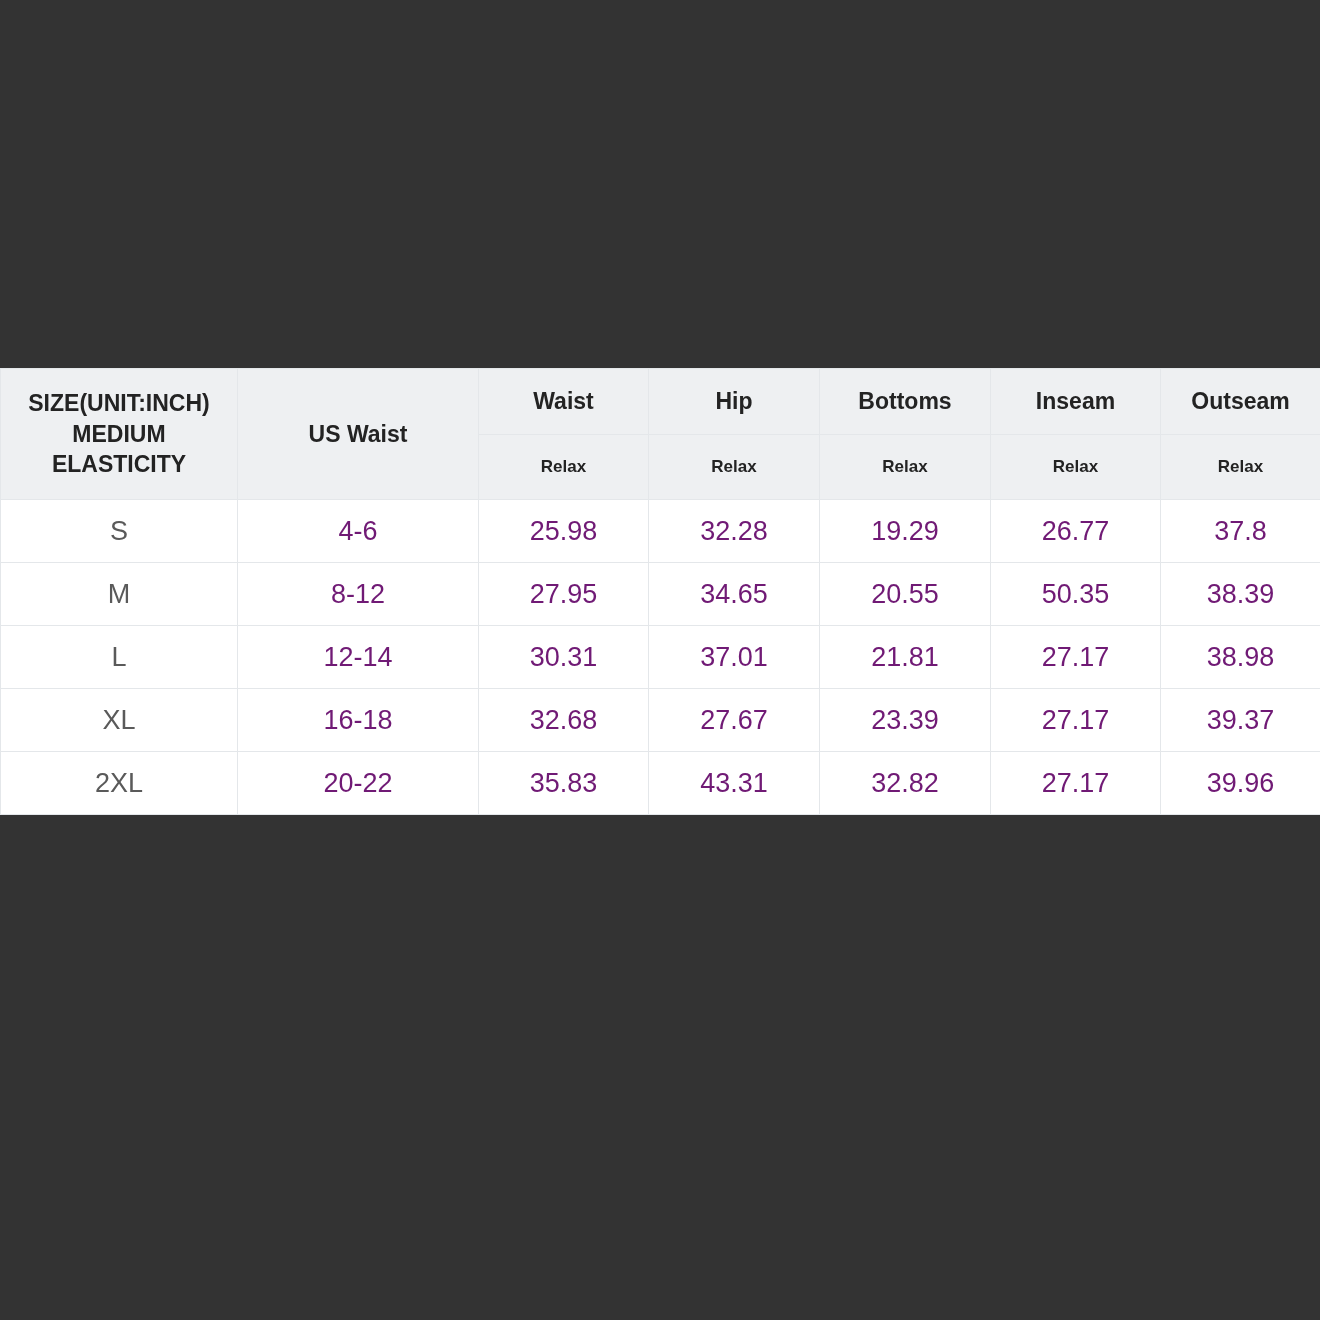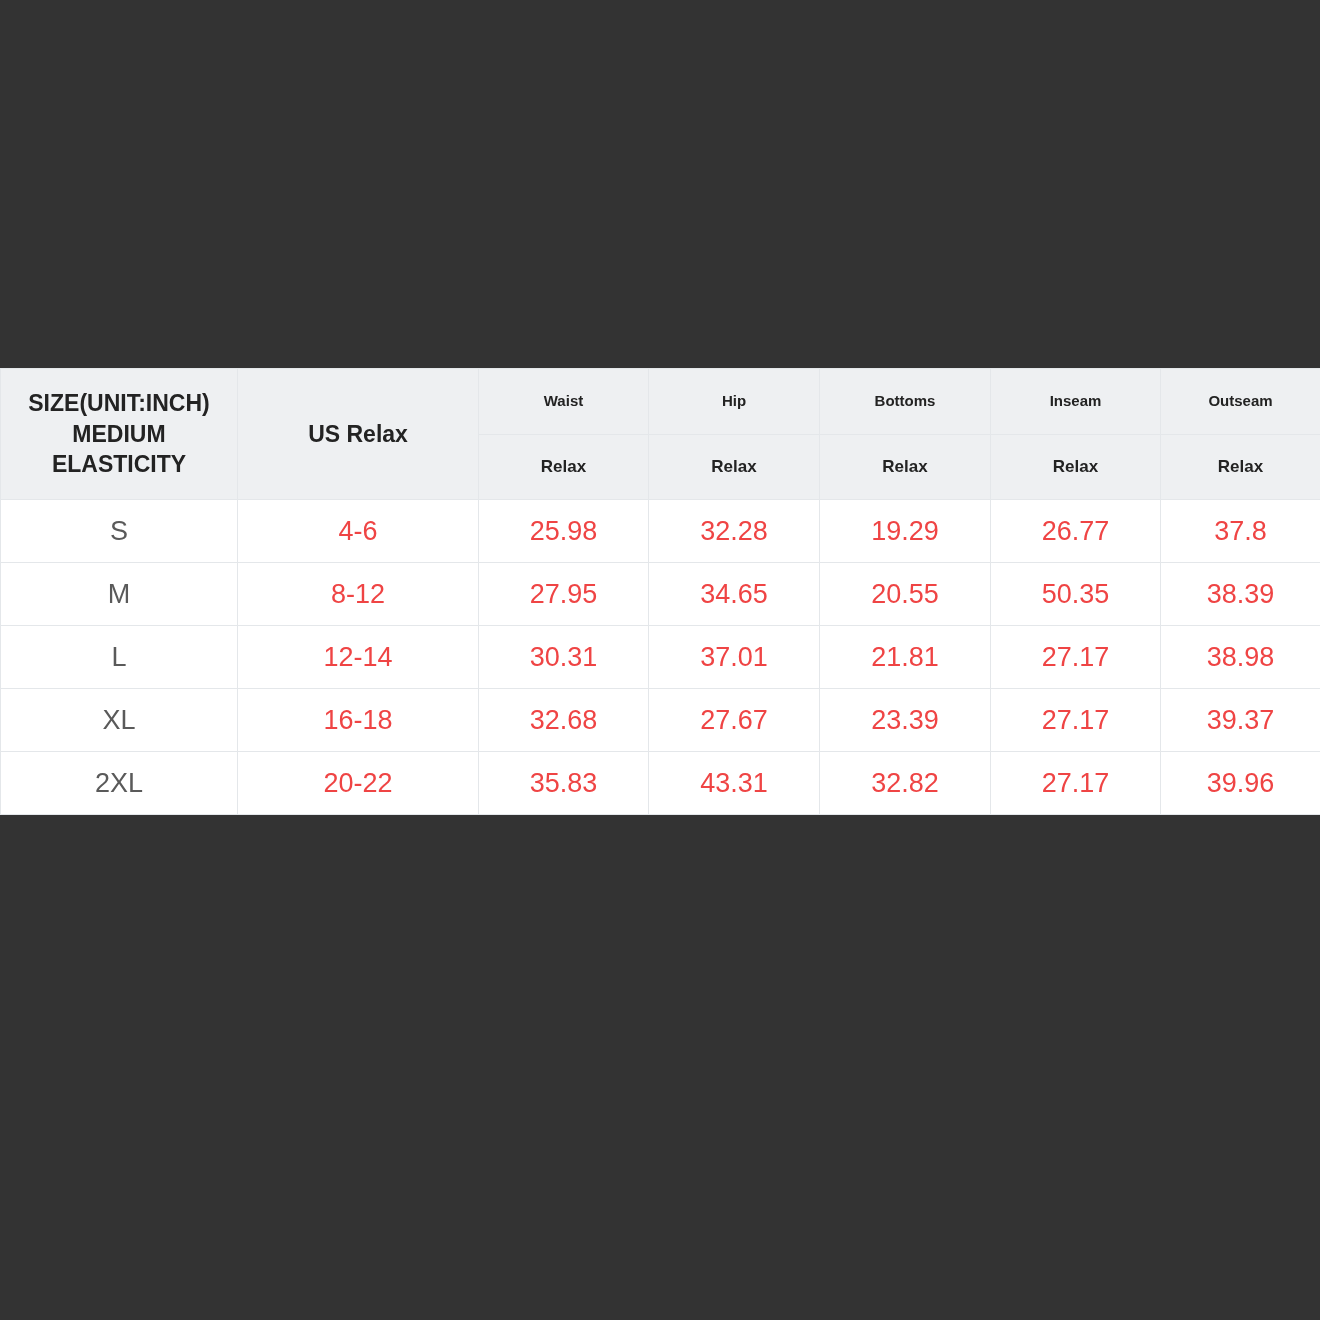--- a/index.html
+++ b/index.html
@@ -54,21 +54,21 @@
   col.c-outseam { width: 160px; }
 
   thead th {
     background: #eef0f2;
     color: #232323;
     font-weight: bold;
   }
 
   th.group-label {
     height: 65px;
-    font-size: 15px;
+    font-size: 23px;
     line-height: 1.25;
   }
 
   th.sub-label {
     height: 64px;
     font-size: 17px;
   }
 
   th.stacked {
     height: 129px;
@@ -76,21 +76,21 @@
     line-height: 1.33;
   }
 
   th.stacked .line {
     display: block;
   }
 
   tbody td {
     height: 62px;
     font-size: 27px;
-    color: #ef4444;
+    color: #701a75;
     background: #ffffff;
     font-weight: normal;
   }
 
   tbody td.size-cell {
     color: #5a5a5a;
   }
 </style>
 </head>
 <body>
@@ -107,21 +107,21 @@
         <col class="c-inseam">
         <col class="c-outseam">
       </colgroup>
       <thead>
         <tr>
           <th class="stacked" rowspan="2">
             <span class="line">SIZE(UNIT:INCH)</span>
             <span class="line">MEDIUM</span>
             <span class="line">ELASTICITY</span>
           </th>
-          <th class="stacked" rowspan="2">US Relax</th>
+          <th class="stacked" rowspan="2">US Waist</th>
           <th class="group-label">Waist</th>
           <th class="group-label">Hip</th>
           <th class="group-label">Bottoms</th>
           <th class="group-label">Inseam</th>
           <th class="group-label">Outseam</th>
         </tr>
         <tr>
           <th class="sub-label">Relax</th>
           <th class="sub-label">Relax</th>
           <th class="sub-label">Relax</th>

